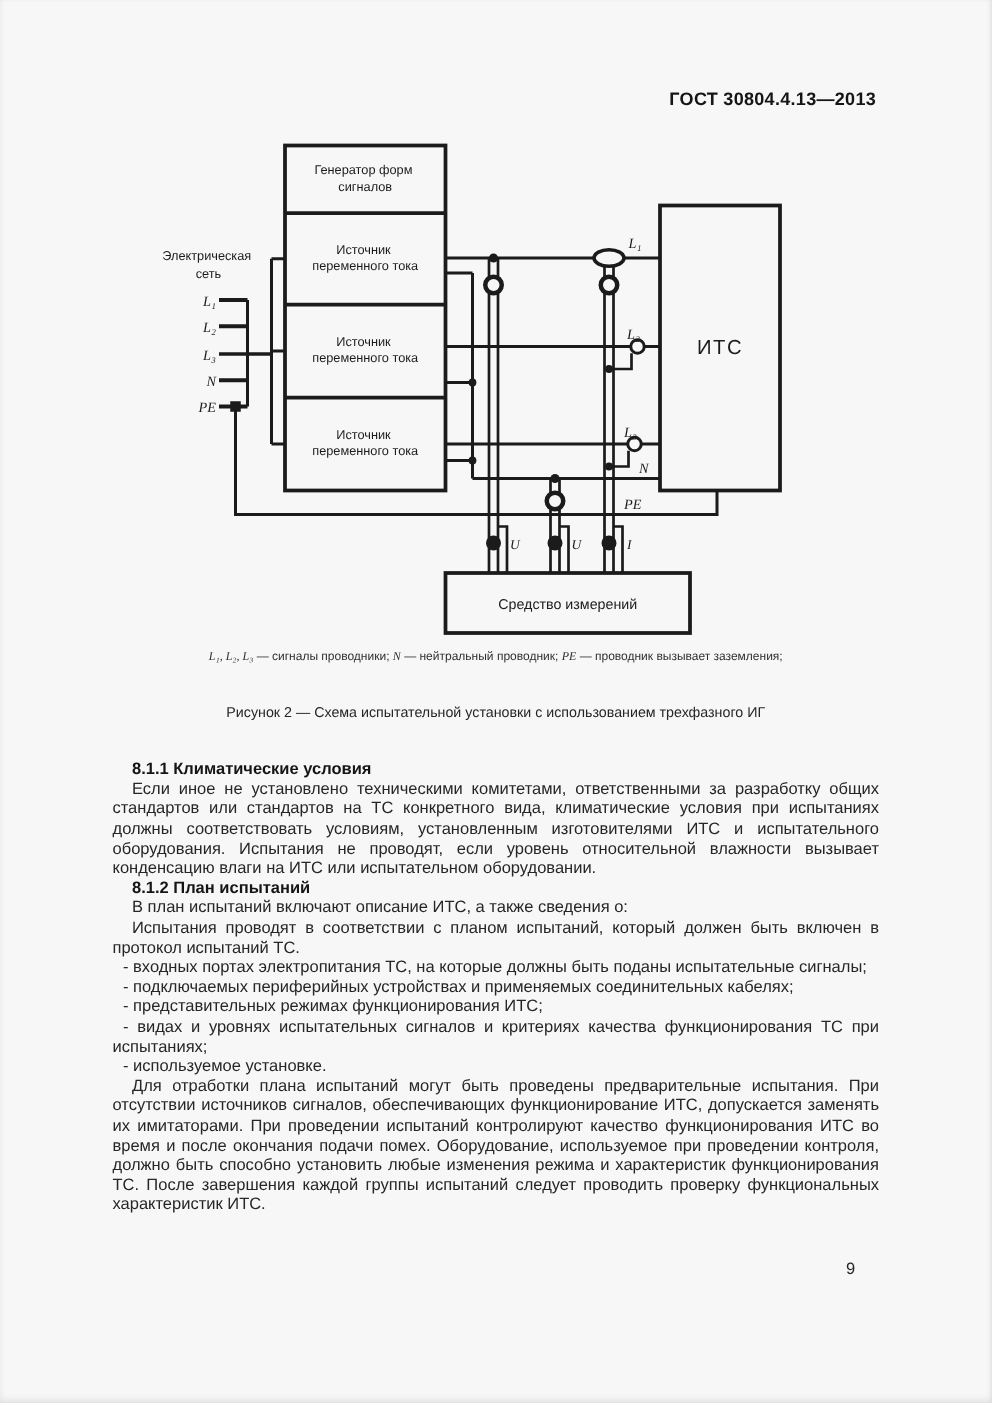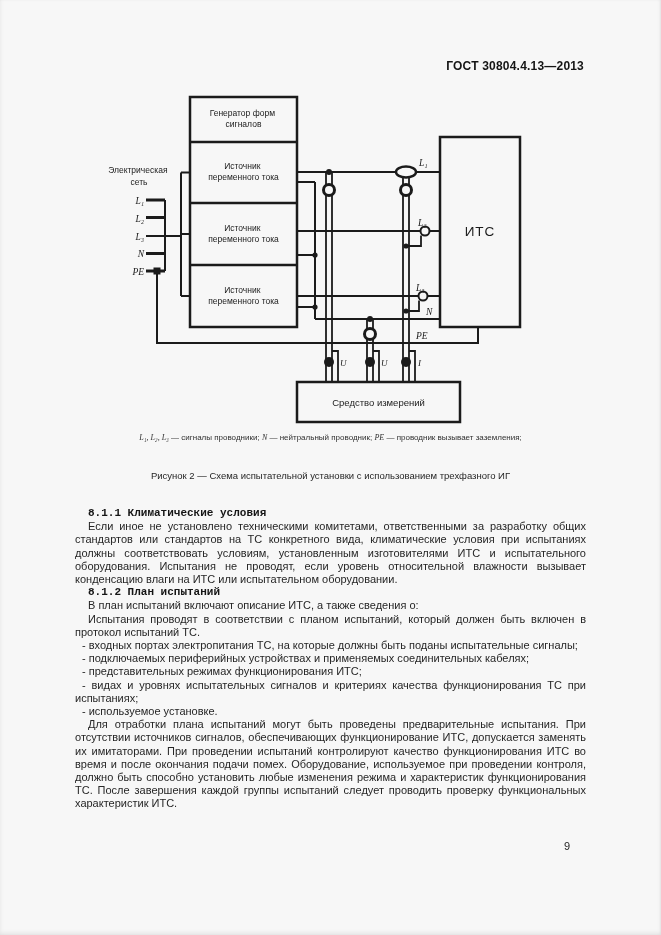--- a/index.html
+++ b/index.html
@@ -28,21 +28,21 @@
   .caption{
     position:absolute;left:0;top:470px;width:661px;text-align:center;
     font-size:9.5px;color:#262626;
   }
   .content{
     position:absolute;left:75px;top:497px;width:511px;
     font-size:11px;line-height:13.2px;text-align:justify;
   }
   .content h1{font-size:12px;line-height:14px;margin:0 0 0 0;color:#151515;text-align:left;}
   .content h2{font-size:11px;line-height:13px;margin:12px 0 0 0;color:#151515;text-align:left;}
-  .content h3{font-size:11px;line-height:13.2px;margin:10px 0 0 0;text-indent:13px;color:#151515;text-align:left;font-family:Liberation Mono, monospace;}
+  .content h3{font-size:11px;line-height:13.2px;margin:10px 0 0 0;text-indent:13px;color:#151515;text-align:left;}
   .content h3.tight{margin:0;}
   .content p{margin:0;text-indent:13px;}
   .content .li{margin:0;text-indent:7px;}
   .page-number{position:absolute;left:552px;top:840px;width:30px;text-align:center;font-size:11px;}
 </style>
 </head>
 <body>
 
 <div class="doc-number">ГОСТ 30804.4.13—2013</div>
 

